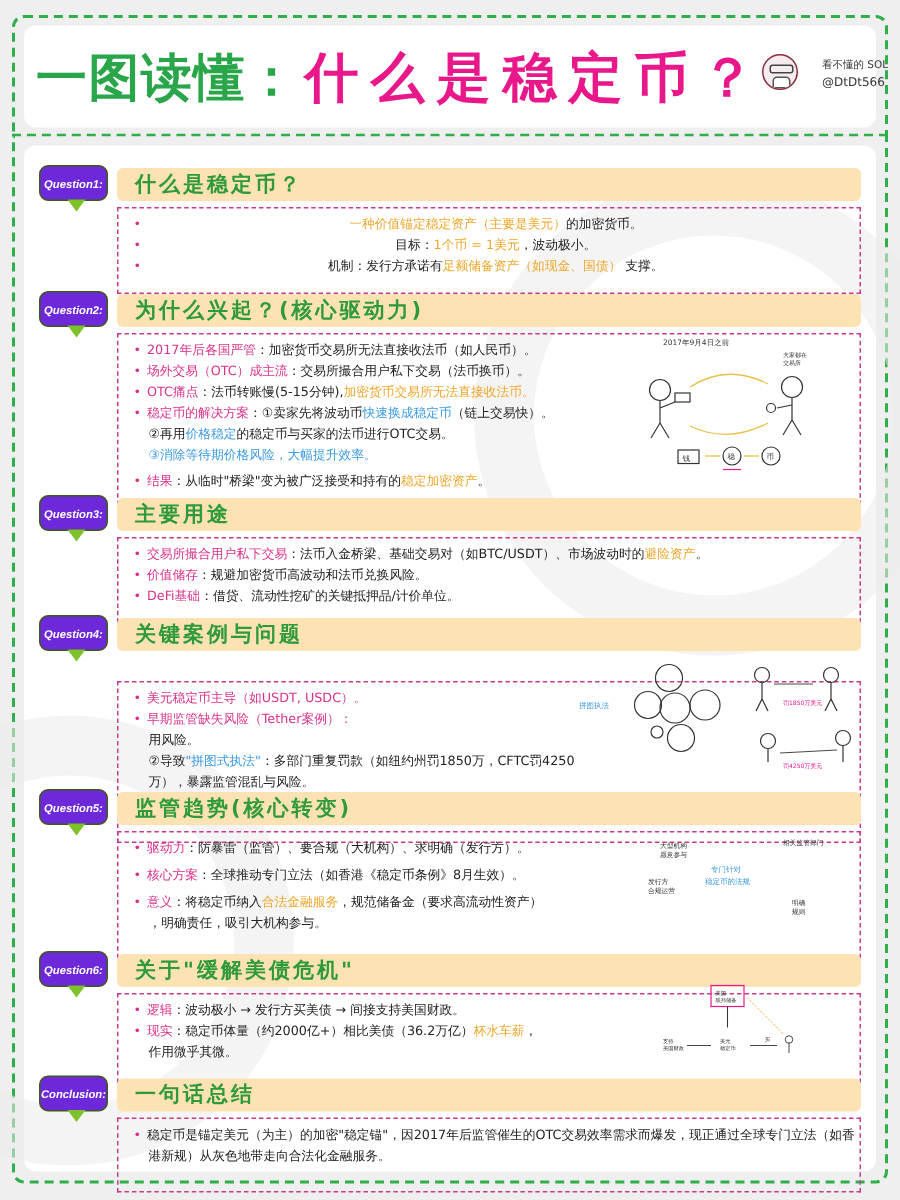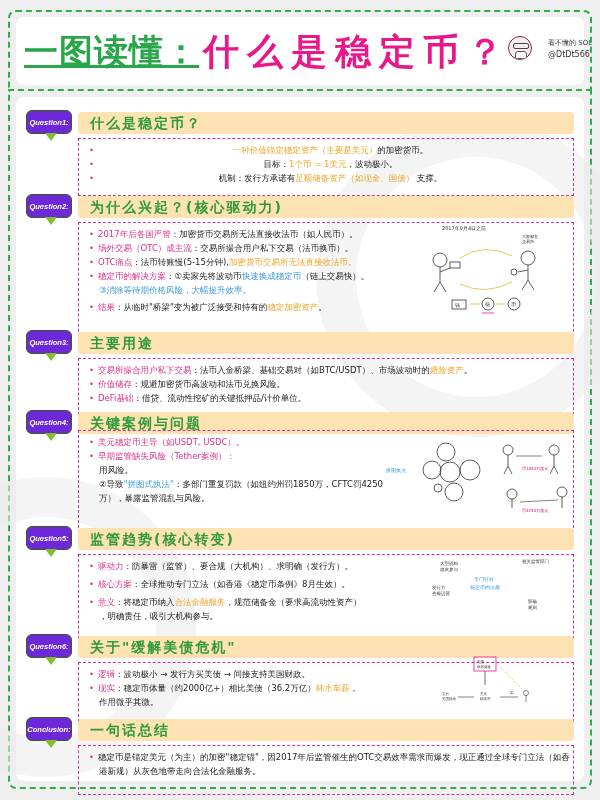--- a/index.html
+++ b/index.html
@@ -19,21 +19,21 @@
     border: 2px dashed #2fae4a; border-radius: 0 0 8px 8px;
   }
   .header-card {
     position: absolute; left: 16px; top: 17px; width: 568px; height: 68px;
     background: #fff; border-radius: 8px;
   }
   .title {
     position: absolute; left: 24px; top: 30px; height: 44px;
     display: flex; align-items: center; white-space: nowrap;
   }
-  .title-a { font-size: 34px; font-weight: bold; color: #2aa64a; letter-spacing: 1px; text-decoration: underline; }
+  .title-a { font-size: 34px; font-weight: bold; color: #2aa64a; letter-spacing: 1px; }
   .title-b { font-size: 36px; font-weight: bold; color: #e8178a; letter-spacing: 8px; margin-left: 4px; }
   .author {
     position: absolute; left: 508px; top: 36px; display: flex; align-items: flex-end; gap: 16px;
   }
   .avatar {
     width: 24px; height: 24px; border-radius: 50%; background: #f4ecee;
     border: 1.5px solid #8a2a3a; position: relative; overflow: hidden;
   }
   .avatar::before { content:""; position:absolute; left:4px; top:6px; width:14px; height:4px; border:1px solid #444; border-radius:2px; }
   .avatar::after { content:""; position:absolute; left:6px; top:14px; width:10px; height:6px; background:#fff; border:1px solid #555; border-radius: 3px 3px 0 0; }
@@ -113,37 +113,38 @@
       </div>
     </div>
     <div class="section" style="top: 190px;">
       <div class="badge">Question2:</div>
       <div class="sec-title">为什么兴起？(核心驱动力)</div>
       <div class="box" style="top: 32px; height: 120px;">
         <div class="li"><span class="k">2017年后各国严管</span><span>：加密货币交易所无法直接收法币（如人民币）。</span></div>
         <div class="li"><span class="k">场外交易（OTC）成主流</span><span>：交易所撮合用户私下交易（法币换币）。</span></div>
         <div class="li"><span class="k">OTC痛点</span><span>：法币转账慢(5-15分钟),</span><span class="y">加密货币交易所无法直接收法币。</span></div>
         <div class="li"><span class="k">稳定币的解决方案</span><span>：①卖家先将波动币</span><span class="b">快速换成稳定币</span><span>（链上交易快）。</span></div>
+        <div class="sub"><span>②再用</span><span class="b">价格稳定</span><span>的稳定币与买家的法币进行OTC交易。</span></div>
         <div class="sub"><span class="b">③消除等待期价格风险，大幅提升效率。</span></div>
         <div class="li" style="margin-top: 3px;"><span class="k">结果</span><span>：从临时"桥梁"变为被广泛接受和持有的</span><span class="y">稳定加密资产</span><span>。</span></div>
       </div>
     </div>
     <div class="section" style="top: 326px;">
       <div class="badge">Question3:</div>
       <div class="sec-title">主要用途</div>
       <div class="box" style="top: 32px; height: 62px;">
         <div class="li"><span class="k">交易所撮合用户私下交易</span><span>：法币入金桥梁、基础交易对（如BTC/USDT）、市场波动时的</span><span class="y">避险资产</span><span>。</span></div>
         <div class="li"><span class="k">价值储存</span><span>：规避加密货币高波动和法币兑换风险。</span></div>
         <div class="li"><span class="k">DeFi基础</span><span>：借贷、流动性挖矿的关键抵押品/计价单位。</span></div>
       </div>
     </div>
     <div class="section" style="top: 406px;">
       <div class="badge">Question4:</div>
       <div class="sec-title">关键案例与问题</div>
-      <div class="box" style="top: 24px; height: 108px;">
+      <div class="box" style="top: 48px; height: 108px;">
         <div class="li"><span class="k">美元稳定币主导（如USDT, USDC）。</span></div>
         <div class="li"><span class="k">早期监管缺失风险（Tether案例）：</span></div>
         <div class="sub"><span>用风险。</span></div>
         <div class="sub"><span>②导致</span><span class="b">"拼图式执法"</span><span>：多部门重复罚款（如纽约州罚1850万，CFTC罚4250</span></div>
         <div class="sub"><span>万），暴露监管混乱与风险。</span></div>
       </div>
     </div>
     <div class="section" style="top: 522px;">
       <div class="badge">Question5:</div>
       <div class="sec-title">监管趋势(核心转变)</div>

